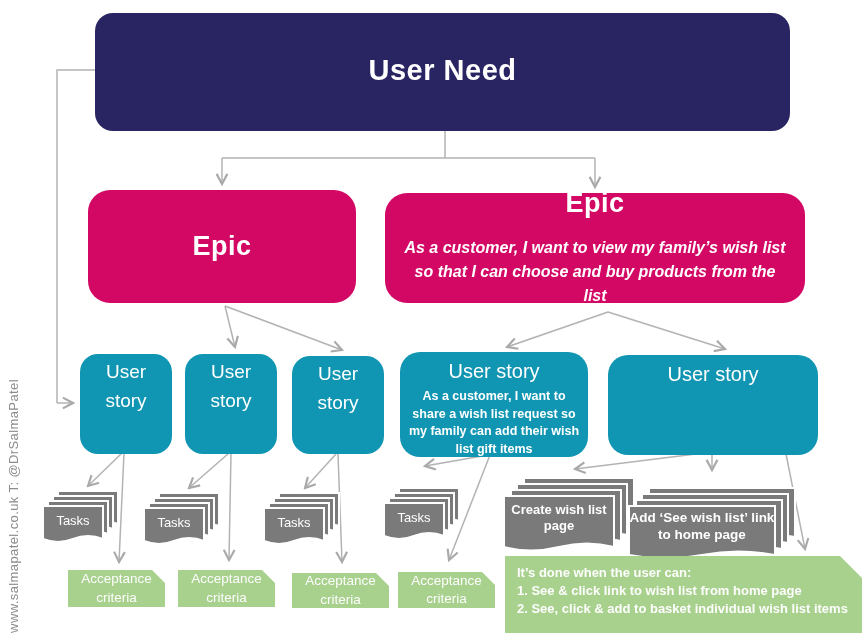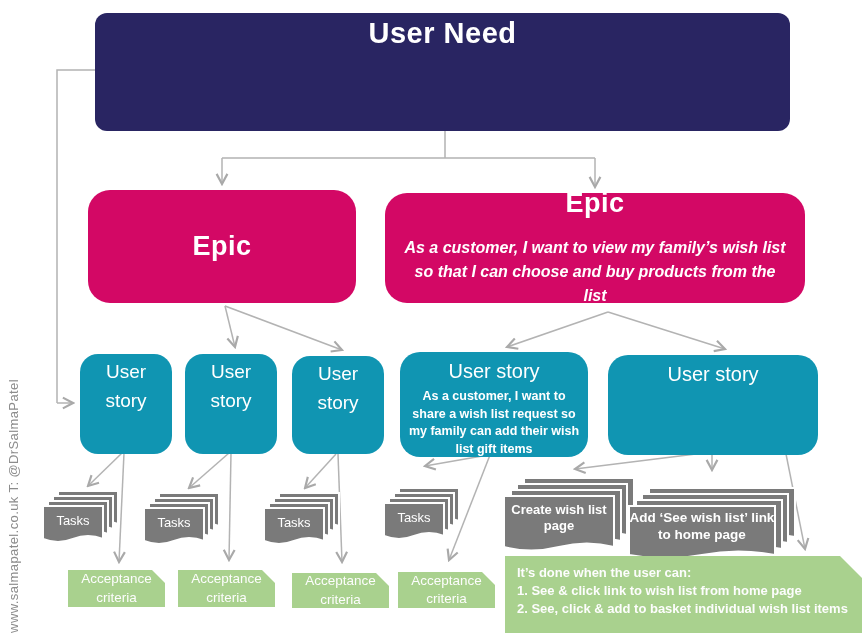--- a/index.html
+++ b/index.html
@@ -2,22 +2,22 @@
 <html><head>
 <meta charset="utf-8">
 <style>
   html,body{margin:0;padding:0;background:#fff;}
   body{font-family:"Liberation Sans","DejaVu Sans",sans-serif;}
   #canvas{position:relative;width:865px;height:637px;background:#fff;overflow:hidden;}
   
   #connectors{position:absolute;left:0;top:0;width:865px;height:637px;z-index:1;}
   
   .box{position:absolute;z-index:2;color:#fff;text-align:center;box-sizing:border-box;}
-  .user-need{left:95px;top:13px;width:695px;height:118px;background:#292562;border-radius:12px;
-             display:flex;flex-direction:row;justify-content:center;padding:4px 30px;}
+  .user-need{left:95px;top:13px;width:695px;height:118px;background:#292562;border-radius:18px;
+             display:flex;flex-direction:column;justify-content:center;padding:4px 30px;}
   .user-need .ttl{font-size:29px;font-weight:bold;letter-spacing:.5px;margin-bottom:4px;}
   .user-need .dsc{font-size:16.5px;font-style:italic;font-weight:500;line-height:1.55;}
   .epic{background:#D30865;border-radius:22px;display:flex;flex-direction:column;justify-content:center;padding:4px 16px;}
   .epic1{left:88px;top:190px;width:268px;height:113px;}
   .epic2{left:385px;top:193px;width:420px;height:110px;}
   .epic .ttl{font-size:27px;font-weight:bold;letter-spacing:.5px;}
   .epic .dsc{font-size:16px;font-style:italic;font-weight:600;line-height:1.5;margin-top:17px;}
   .story{background:#1095B2;border-radius:18px;display:flex;flex-direction:column;justify-content:flex-start;padding:4px 8px;}
   .story .ttl{font-size:19px;line-height:1.5;}
   .story.wide .ttl{font-size:20px;margin-bottom:2px;}

